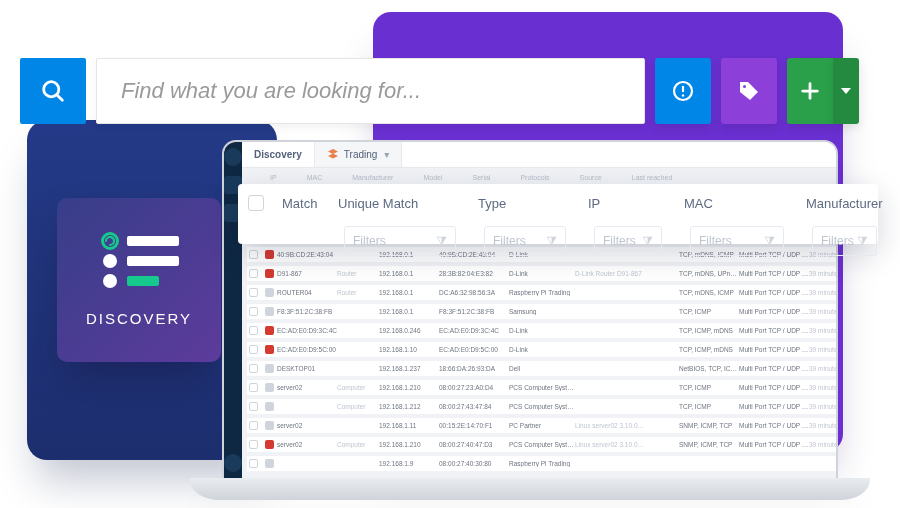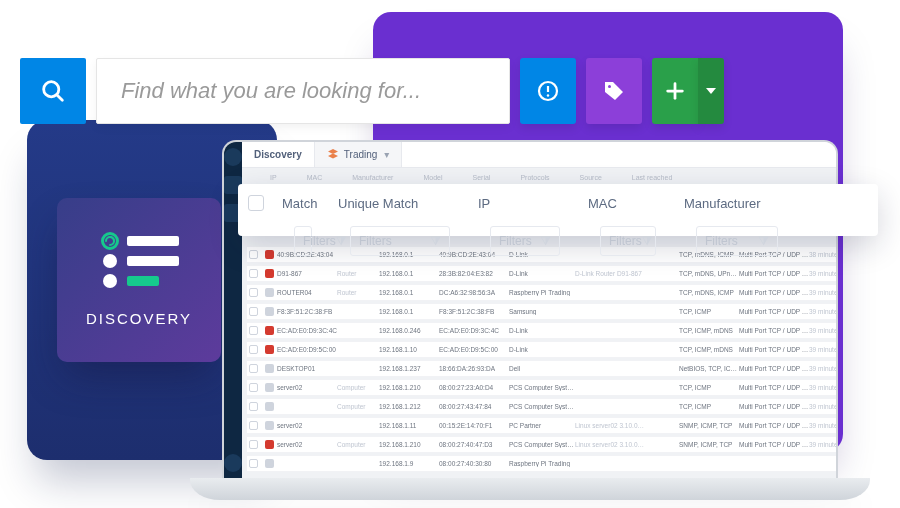--- a/index.html
+++ b/index.html
@@ -24,21 +24,21 @@
     left: 27px; top: 120px;
     width: 250px; height: 340px;
     background: linear-gradient(180deg,#243a88,#1d2e6e);
     border-radius: 20px;
     box-shadow: 0 30px 40px -10px rgba(20,30,80,.25);
   }
   
   .search-wrap {
     position: absolute;
     left: 20px; top: 58px;
-    width: 704px; height: 66px;
+    width: 839px; height: 66px;
     display: flex; gap: 10px; align-items: stretch;
   }
   .search-ico {
     width: 66px;
     background: #0086e6;
     border-radius: 2px;
     display:flex;align-items:center;justify-content:center;
     color:#fff;
   }
   .search-input {
@@ -157,40 +157,40 @@
   .trow .cb{ width:9px;height:9px;border:1px solid #cfd4dd; border-radius:2px; }
   .trow .st{ width:9px;height:9px;border-radius:2px; }
   .trow .st.red{ background:#d43a2f;} .trow .st.grey{ background:#cfd4dd;}
   .trow span{ white-space:nowrap; overflow:hidden; text-overflow:ellipsis;}
   .trow .dim{ color:#bfc5d0; }
   .rows-footer{ font-size:7px; color:#8a92a1; padding:4px 8px;}
   
   .cols-card{
     position:absolute;
     left:238px; top:184px;
-    width:640px; height:52px;
+    width:640px; height:60px;
     background:#fff;
     border-radius:4px;
     box-shadow: 0 10px 30px rgba(20,30,60,.18);
     display:grid;
     grid-template-columns: 36px 56px 140px 110px 96px 122px 1fr;
     grid-template-rows: 38px 38px;
     font-size:13px;
     color:#5d6b82;
   }
   .cols-card .h{
     display:flex; align-items:center; padding:0 8px;
     font-weight:500;
   }
   .cols-card .chk{
     display:flex;align-items:center;justify-content:center;
   }
   .cols-card .chk .box{ width:16px;height:16px;border:1.5px solid #cfd4dd;border-radius:3px;}
   .cols-card .filter{
-    margin:4px 20px;
+    margin:4px 14px;
     border:1px solid #e6e9ef;
     border-radius:3px;
     display:flex; align-items:center;
     padding:0 8px;
     color:#bfc5d0;
     font-size:12px;
     justify-content:space-between;
   }
   .cols-card .filter .fic{ color:#cfd4dd; }
   .cols-card .empty{ }
@@ -465,20 +465,21 @@
   </div>
   <div class="laptop-base"></div>
 </div>
 
 <div class="cols-card">
   <div class="chk">
       <div class="box"></div>
     </div>
   <div class="h">Match</div>
   <div class="h">Unique Match</div>
+  <div class="h">Type</div>
   <div class="h">IP</div>
   <div class="h">MAC</div>
   <div class="h">Manufacturer</div>
 
   <div class="empty"></div>
     <div class="empty"></div>
   <div class="filter">
       <span>Filters</span>
       <span class="fic">⧩</span>
     </div>

